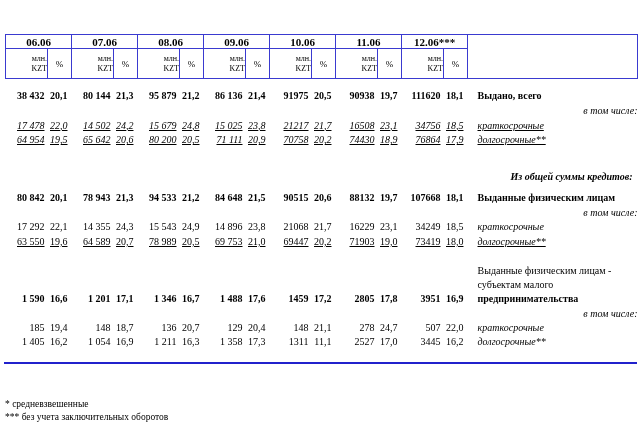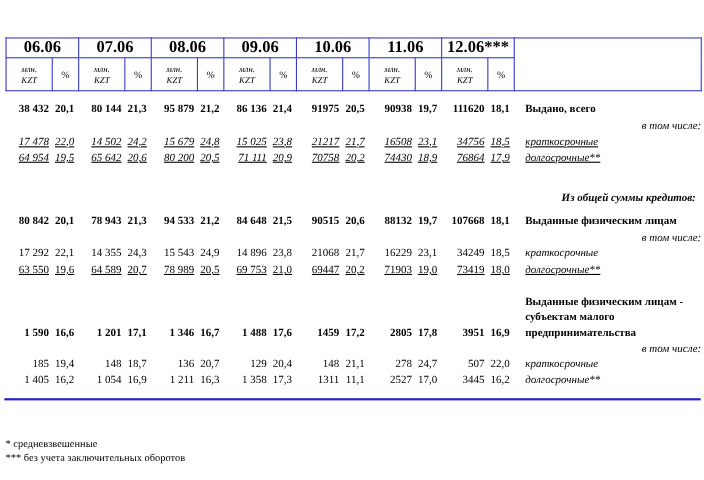--- a/index.html
+++ b/index.html
@@ -13,31 +13,31 @@
   }
   table.main {
     position:absolute; left:5px; top:34px; width:632px;
     border-collapse:collapse; table-layout:fixed;
   }
   thead th {
     border:1.5px solid var(--border-blue,#3a3ad0);
     padding:0; font-weight:normal; background:#fff;
   }
   tr.dates-row { height:14px; }
-  th.date-cell { font-weight:bold; font-size:15px; text-align:center; }
+  th.date-cell { font-weight:bold; font-size:11px; text-align:center; }
   tr.units-row { height:30px; }
-  th.unit-cell { font-size:8px; line-height:9.5px; text-align:center;font-style:italic; }
+  th.unit-cell { font-size:8px; line-height:9.5px; text-align:right; }
   th.pct-cell  { font-size:9px; text-align:center; }
   tbody td { padding:0; font-size:10px; line-height:12px; vertical-align:middle; }
   td.amt { text-align:right; padding-right:3px; white-space:nowrap; }
   td.pct { text-align:right; padding-right:4px; white-space:nowrap; }
   tr.bold td { font-weight:bold; }
   tr.italic td { font-style:italic;text-decoration:underline; }
   td.lbl { white-space:nowrap; overflow:visible; }
-  td.lbl-main    { font-weight:bold; padding-left:10px; }
+  td.lbl-main    { font-weight:normal; padding-left:10px; }
   td.lbl-incl    { font-style:italic; text-align:right; }
   td.lbl-item    { font-style:italic; padding-left:10px; }
   td.lbl-section { font-weight:bold; font-style:italic; text-align:right; padding-right:5px; }
   .divider-line {
     position:absolute; left:4px; top:362px; width:633px; height:2px;
     background:var(--line-blue,#2121cc);
   }
   .footnotes { position:absolute; left:5px; top:398px; font-size:9.5px; line-height:13px; }
 </style>
 </head>

